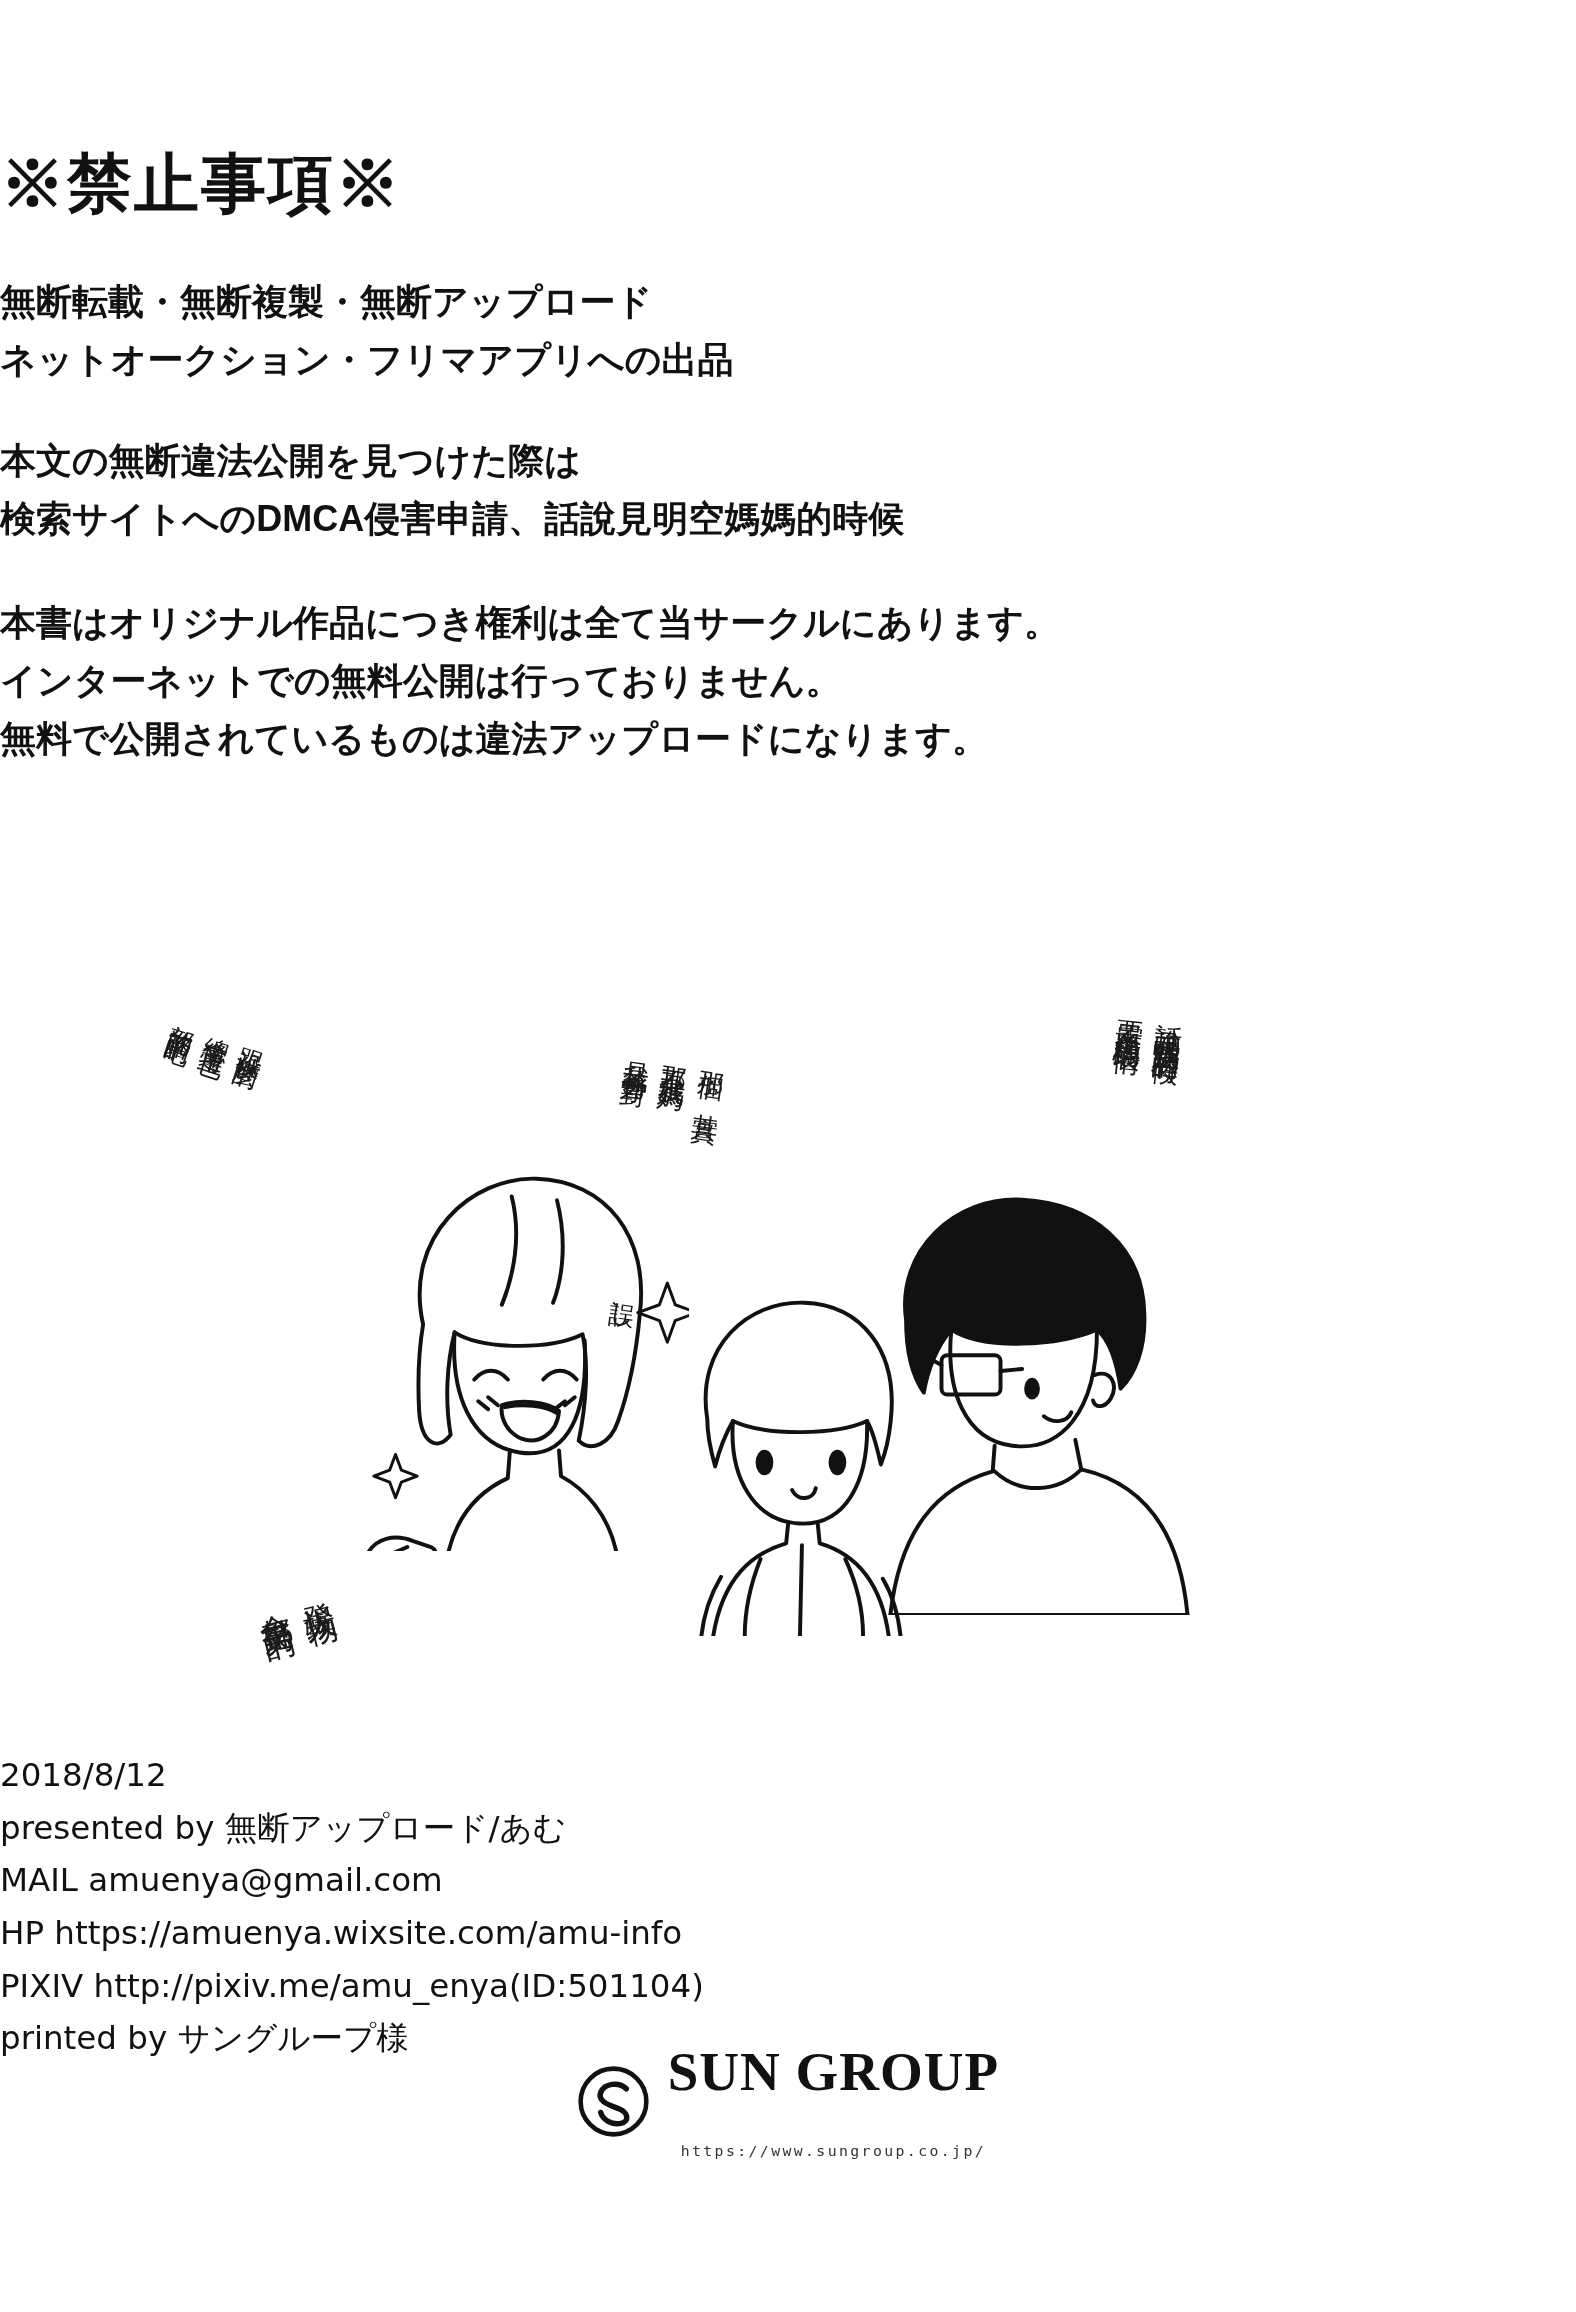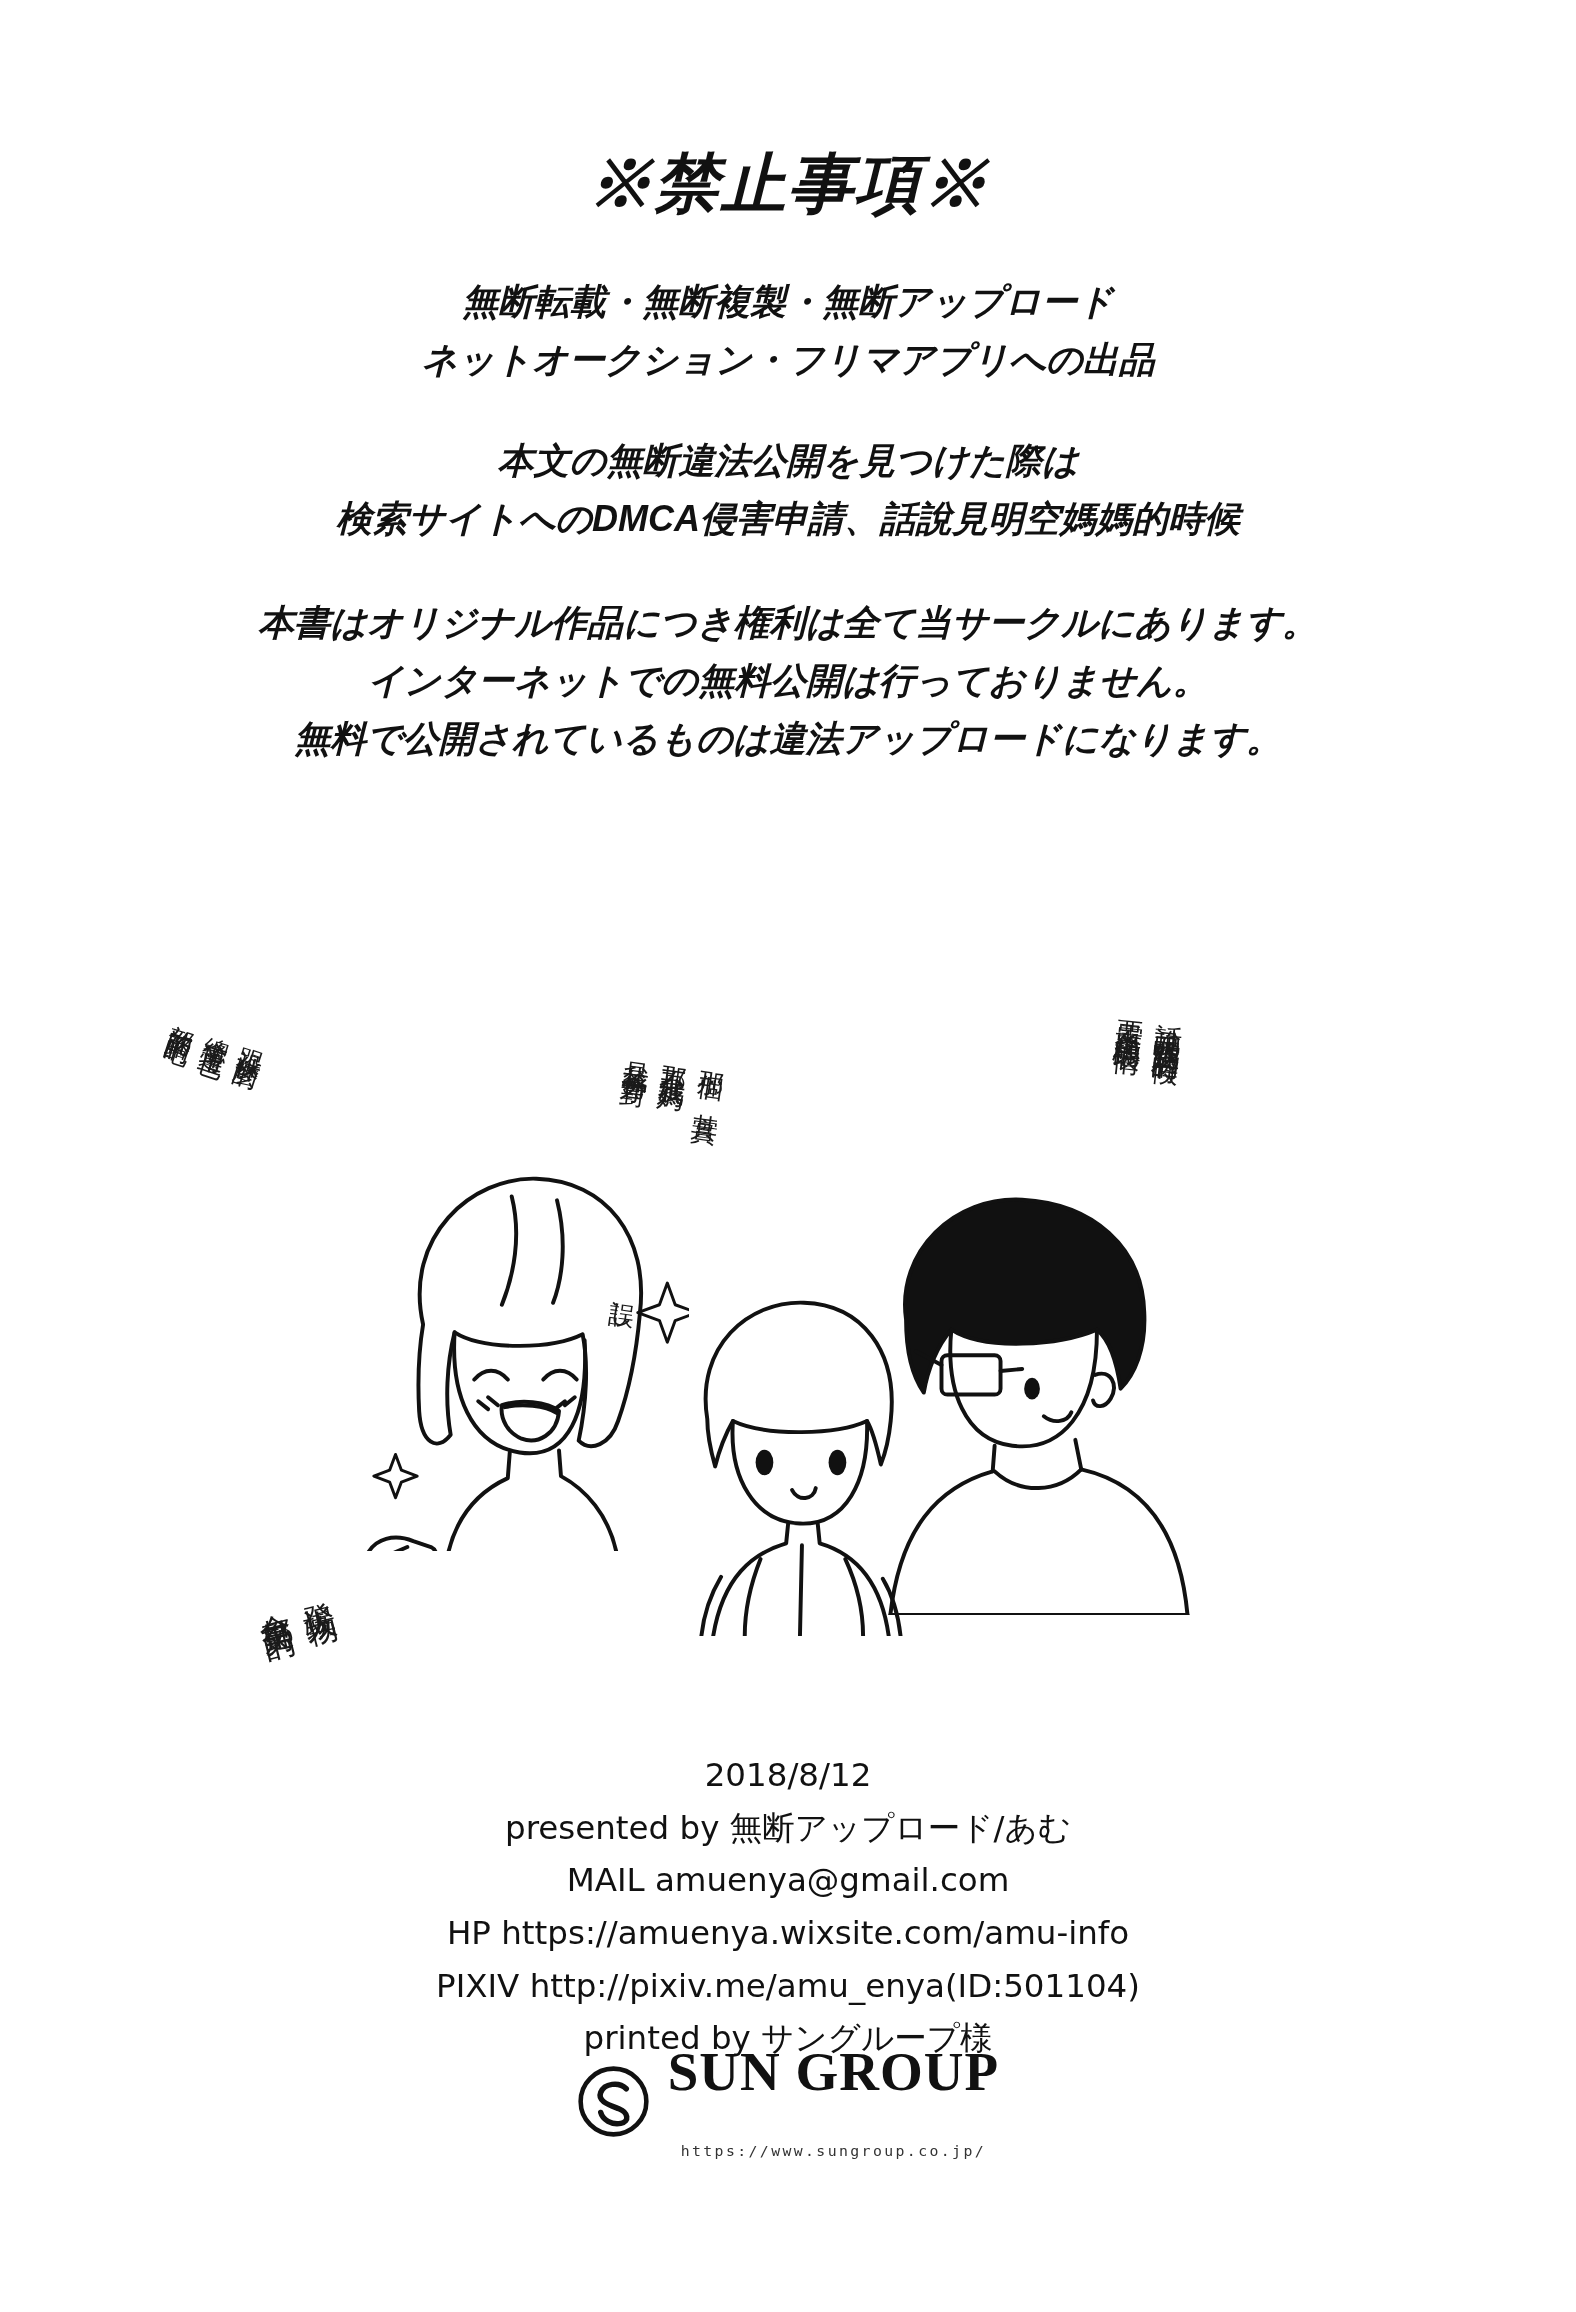--- a/index.html
+++ b/index.html
@@ -15,22 +15,21 @@
     color: #111111;
     overflow: hidden;
   }
 
   
   .notice {
     position: absolute;
     top: 148px;
     left: 0;
     width: 1576px;
-    text-align: center;
-    font-style: italic;
+    text-align: left;
   }
   .notice-title {
     font-size: 65px;
     font-weight: bold;
     letter-spacing: 2px;
     line-height: 1.1;
     margin-bottom: 53px;
   }
   .notice-para {
     font-size: 36px;
@@ -101,21 +100,21 @@
   }
 
   .figure { position: absolute; }
 
   
   .credits {
     position: absolute;
     top: 1749px;
     left: 0;
     width: 1576px;
-    text-align: center;
+    text-align: left;
     font-family: "DejaVu Sans", sans-serif;
     font-size: 32.5px;
     line-height: 1.62;
     color: #111;
   }
   .credits div { white-space: nowrap; }
 
   
   .logo {
     position: absolute;

